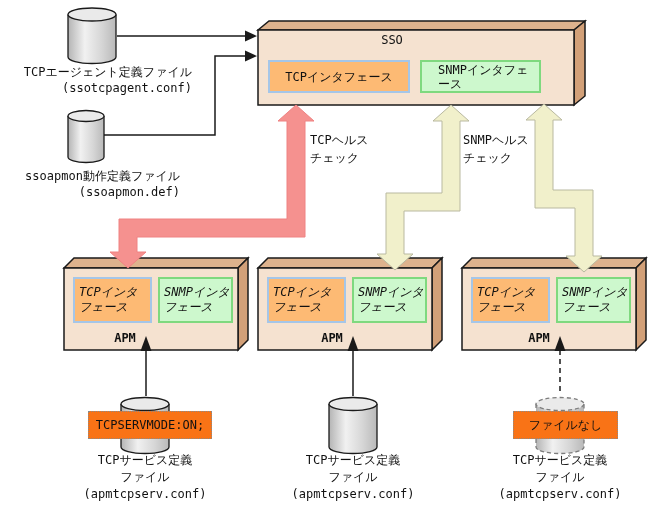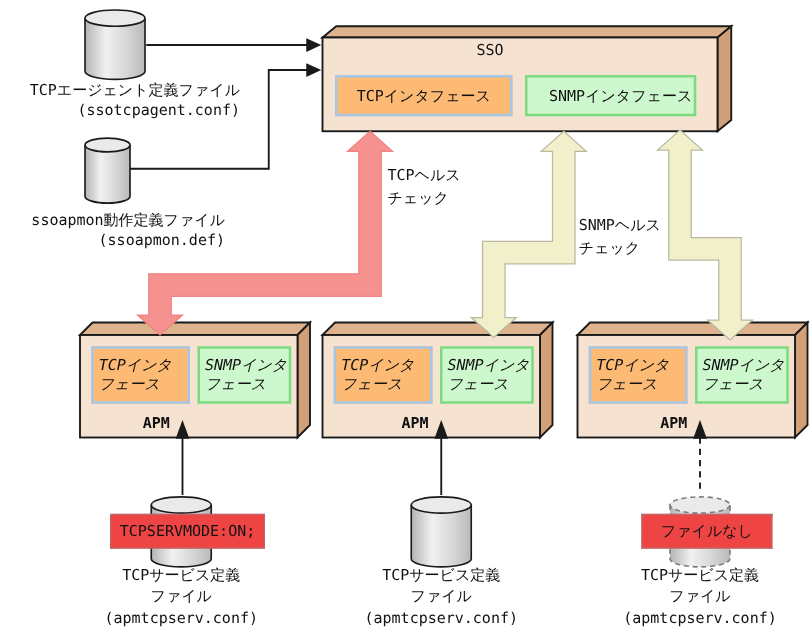--- a/index.html
+++ b/index.html
@@ -11,21 +11,21 @@
   #stage svg{position:absolute;left:0;top:0;}
   .ifbox{
     position:absolute;border:2px solid;display:flex;align-items:center;
     box-sizing:border-box;line-height:15px;white-space:pre-line;
   }
   .ifbox.tcp{background:#fdba74;border-color:#a5c6e8;}
   .ifbox.snmp{background:#cdf8cd;border-color:#7fd97f;}
   .ifbox.single{justify-content:center;line-height:14px;}
   .ifbox.dual{padding-left:4px;font-style:italic;}
   .filenote{
-    position:absolute;background:#ef4444;border:1px dotted #8a8a8a;
+    position:absolute;background:#f97316;border:1px dotted #8a8a8a;
     display:flex;align-items:center;justify-content:center;
     box-sizing:border-box;height:28px;top:411px;
   }
   .filelabel{position:absolute;top:452px;line-height:17px;text-align:center;white-space:pre-line;}
   .srclabel{position:absolute;text-align:right;line-height:16px;white-space:pre-line;}
   .hclabel{position:absolute;line-height:18px;white-space:pre-line;}
   .apmtitle{position:absolute;top:331px;width:80px;text-align:center;font-weight:bold;}
   .ssotitle{position:absolute;left:258px;top:33px;width:268px;text-align:center;}
 </style>
 </head>
@@ -107,30 +107,30 @@
       <line x1="353" y1="350" x2="353" y2="396" stroke="#1a1a1a" stroke-width="1.5"></line>
       <polygon points="353,336 347.5,351 358.5,351" fill="#1a1a1a"></polygon>
       <line x1="560" y1="350" x2="560" y2="394" stroke="#1a1a1a" stroke-width="1.5" stroke-dasharray="5,4"></line>
       <polygon points="560,336 554.5,351 565.5,351" fill="#1a1a1a"></polygon>
     </g>
   </svg>
 
   <div class="ssotitle">SSO</div>
 
   <div class="ifbox tcp single" style="left:268px;top:60px;width:142px;height:33px;">TCPインタフェース</div>
-  <div class="ifbox snmp single" style="left:420px;top:60px;width:137px;height:33px;padding-left:16px;">SNMPインタフェース</div>
+  <div class="ifbox snmp single" style="left:420px;top:60px;width:121px;height:33px;padding-left:16px;">SNMPインタフェース</div>
 
   <div class="srclabel" style="left:0px;top:64px;width:192px;">TCPエージェント定義ファイル
 (ssotcpagent.conf)</div>
   <div class="srclabel" style="left:0px;top:168px;width:180px;">ssoapmon動作定義ファイル
 (ssoapmon.def)</div>
 
   <div class="hclabel" style="left:310px;top:131px;">TCPヘルス
 チェック</div>
-  <div class="hclabel" style="left:463px;top:131px;margin-top:40px;">SNMPヘルス
+  <div class="hclabel" style="left:463px;top:131px;">SNMPヘルス
 チェック</div>
 
   <div class="ifbox tcp dual" style="left:73px;top:277px;width:79px;height:46px;">TCPインタ
 フェース</div>
   <div class="ifbox snmp dual" style="left:158px;top:277px;width:75px;height:46px;">SNMPインタ
 フェース</div>
   <div class="apmtitle" style="left:85px;">APM</div>
   <div class="filenote" style="left:88px;width:124px;">TCPSERVMODE:ON;</div>
   <div class="filelabel" style="left:60px;width:170px;">TCPサービス定義
 ファイル

